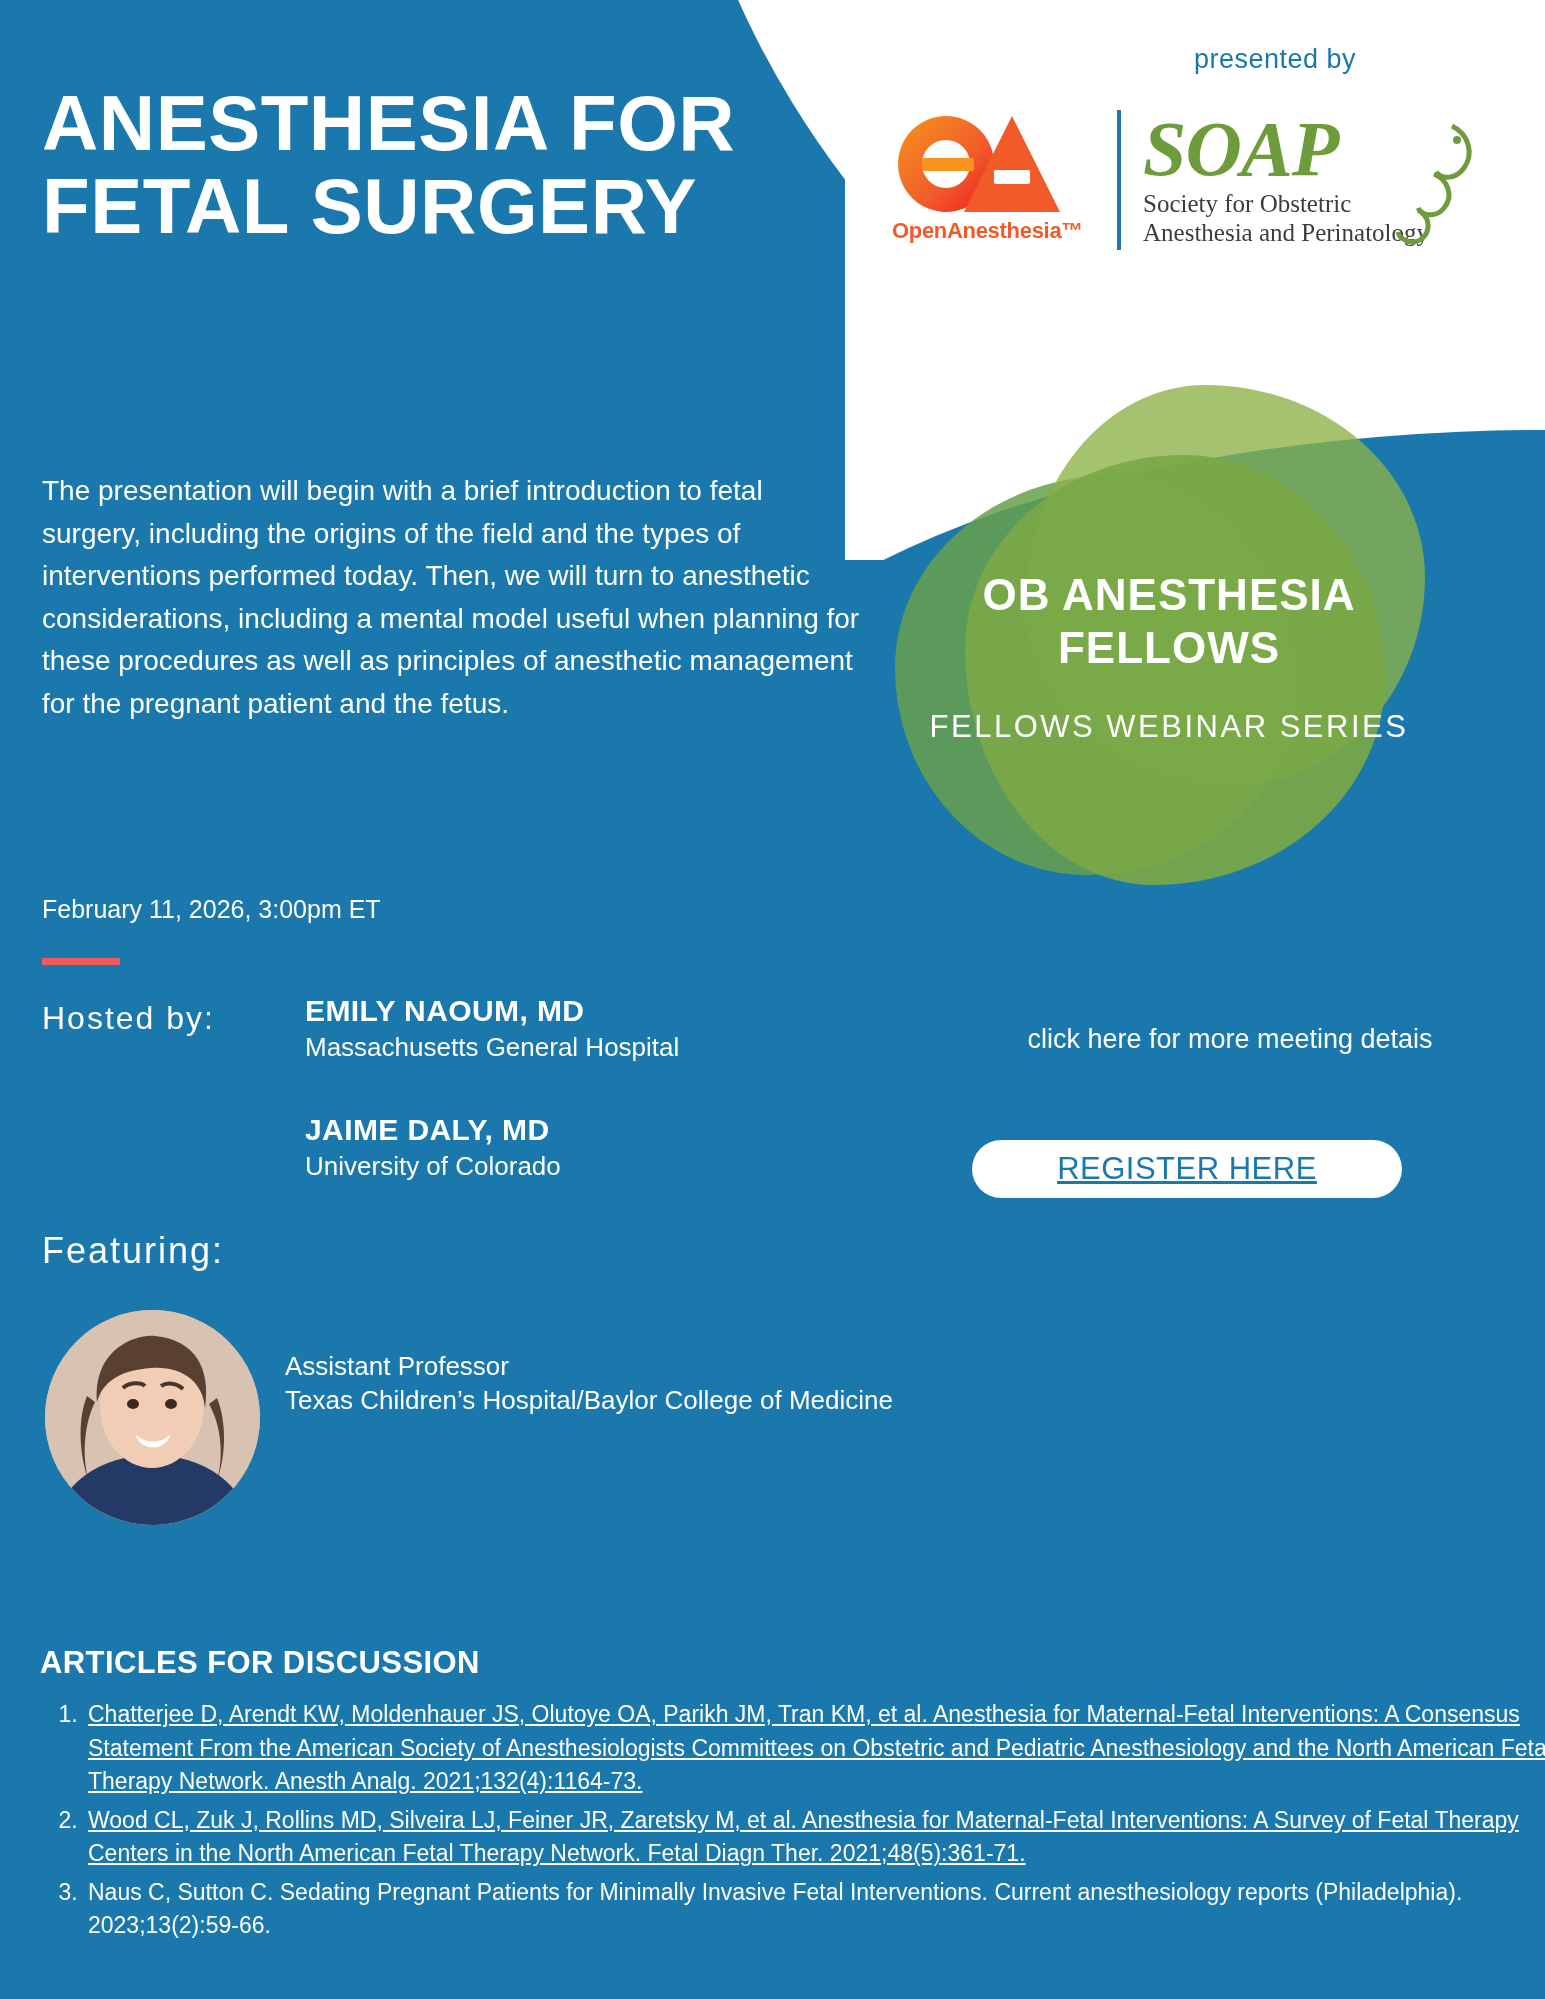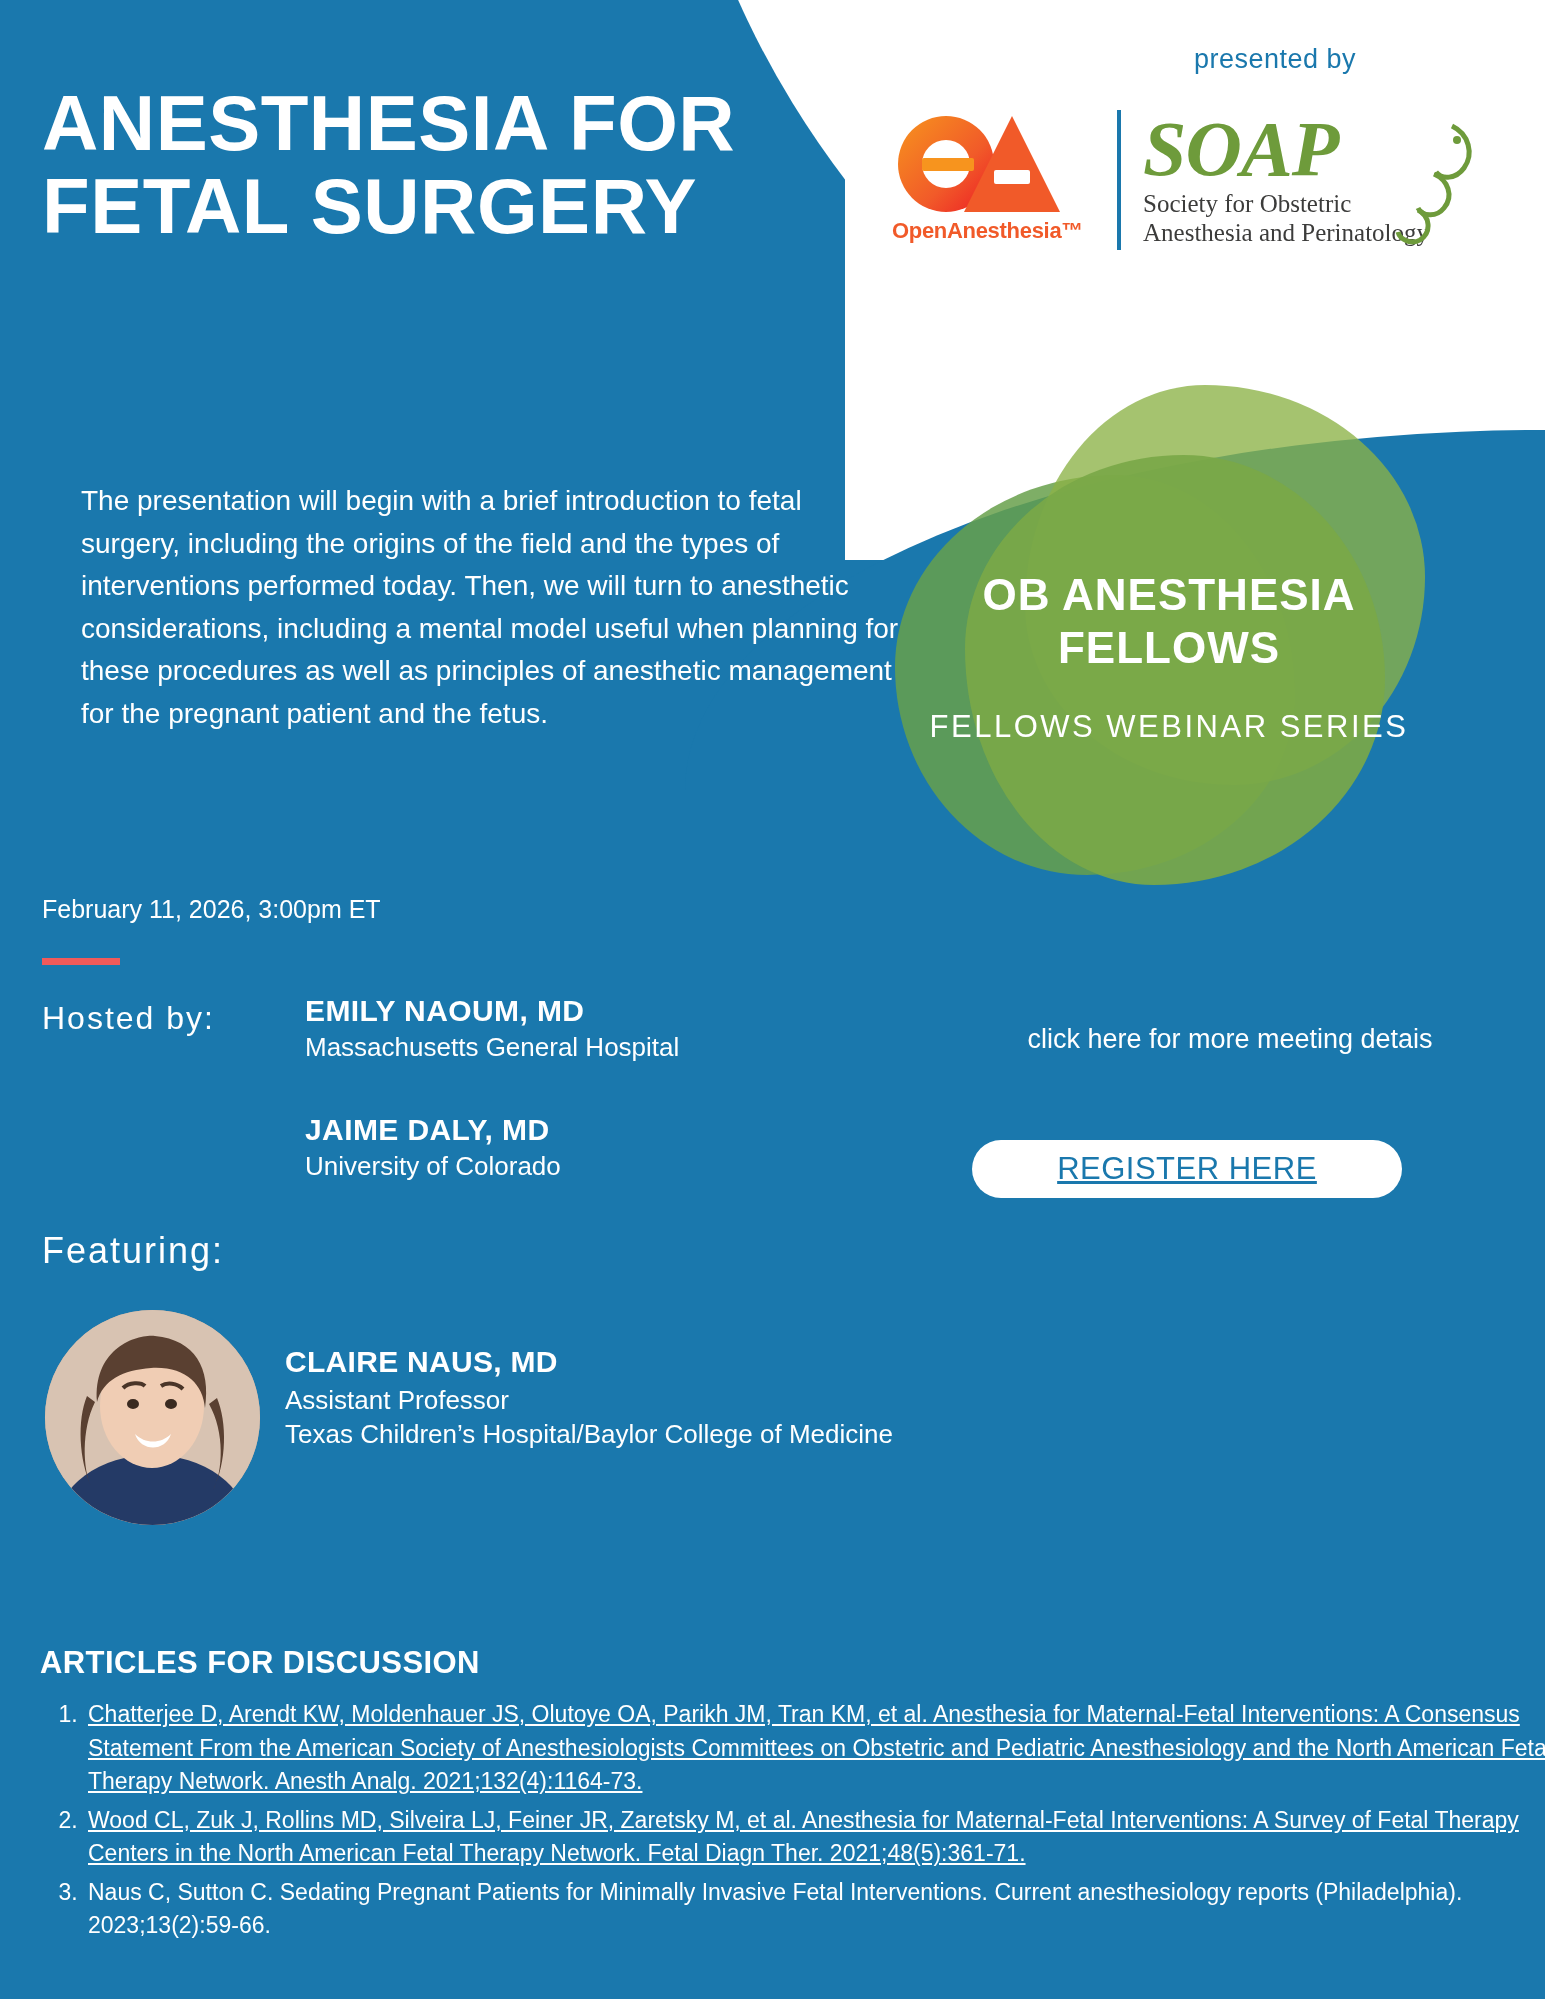--- a/index.html
+++ b/index.html
@@ -173,27 +173,26 @@
     left: 42px;
     width: 720px;
     font-size: 78px;
     font-weight: bold;
     line-height: 1.06;
     letter-spacing: 0.5px;
     z-index: 4;
   }
   .intro {
     position: absolute;
-    top: 480px;
+    top: 470px;
     left: 42px;
     width: 820px;
     font-size: 28px;
     line-height: 1.52;
     z-index: 4;
-    margin-left: 39px;
   }
   .date {
     position: absolute;
     top: 895px;
     left: 42px;
     font-size: 25px;
     z-index: 4;
   }
   .red-rule {
     position: absolute;
@@ -451,21 +450,20 @@
     <path d="M164 94 C180 122 178 162 168 180 C182 152 182 112 172 88Z" fill="#5a4031"></path>
     <ellipse cx="88" cy="94" rx="6" ry="5" fill="#3a2a20"></ellipse>
     <ellipse cx="126" cy="94" rx="6" ry="5" fill="#3a2a20"></ellipse>
     <path d="M90 124 C100 134 116 134 126 124 C120 142 96 142 90 124Z" fill="#ffffff"></path>
     <path d="M78 78 C84 72 96 72 100 76" stroke="#4a3528" stroke-width="4" fill="none"></path>
     <path d="M116 76 C122 72 132 73 138 79" stroke="#4a3528" stroke-width="4" fill="none"></path>
   </svg>
 </div>
 
 <div class="speaker-block">
-  <div class="speaker-name">CLAIRE NAUS, MD</div>
   <div class="speaker-role">Assistant Professor</div>
   <div class="speaker-aff">Texas Children’s Hospital/Baylor College of Medicine</div>
 </div>
 
 <div class="green-cluster">
   <div class="gb gb1"></div>
   <div class="gb gb2"></div>
   <div class="gb gb3"></div>
   <div class="green-text">
     <div class="green-title">OB ANESTHESIA FELLOWS</div>

